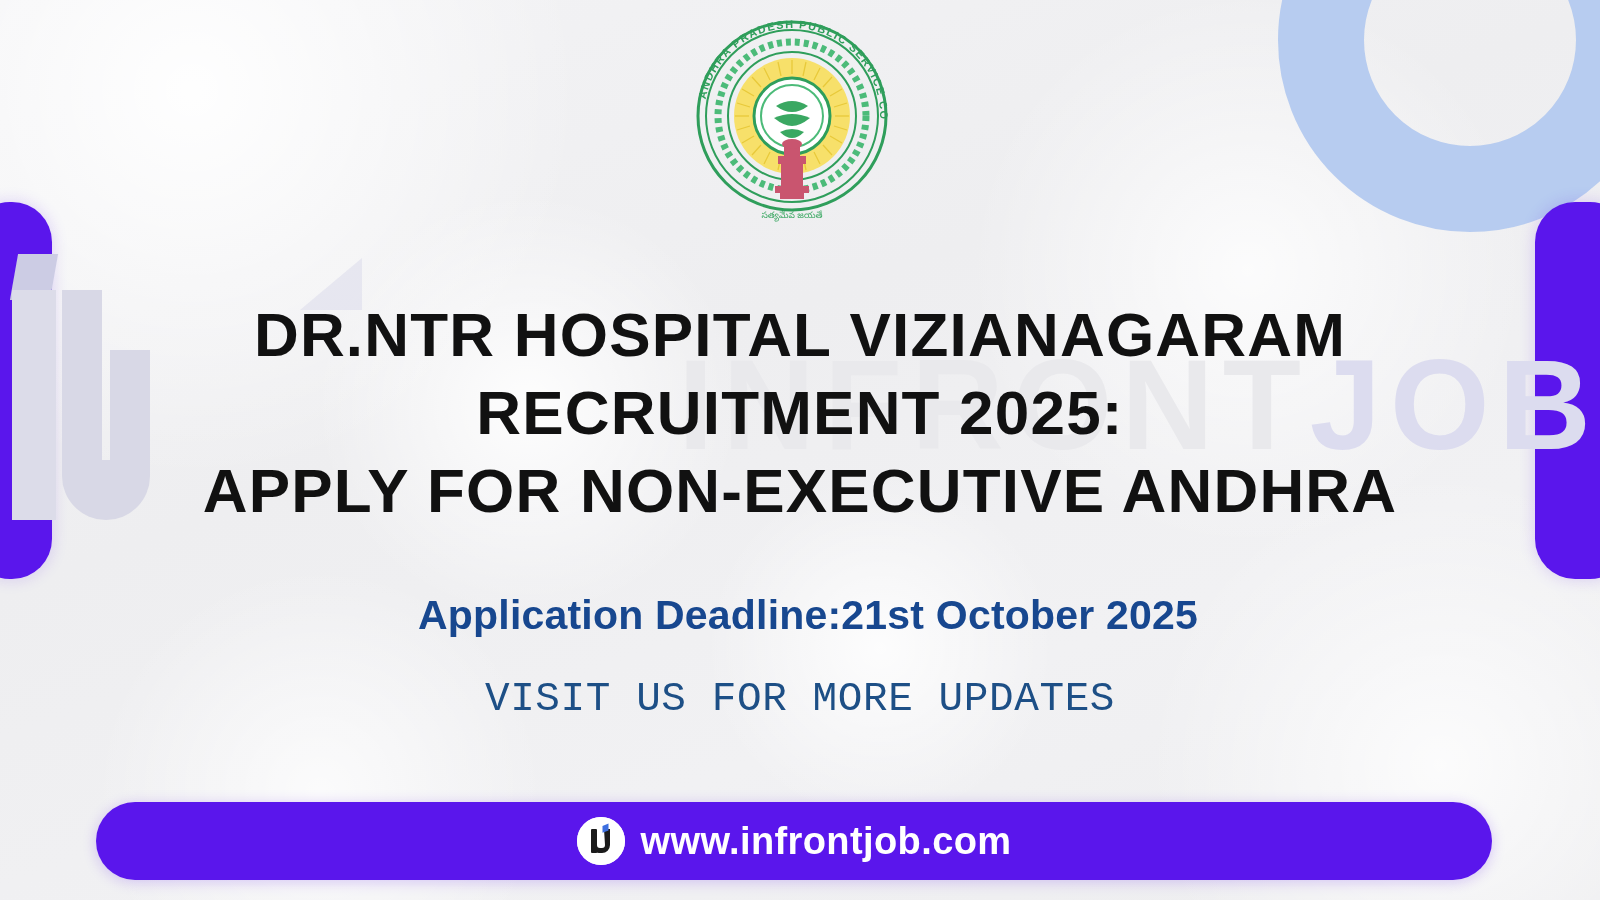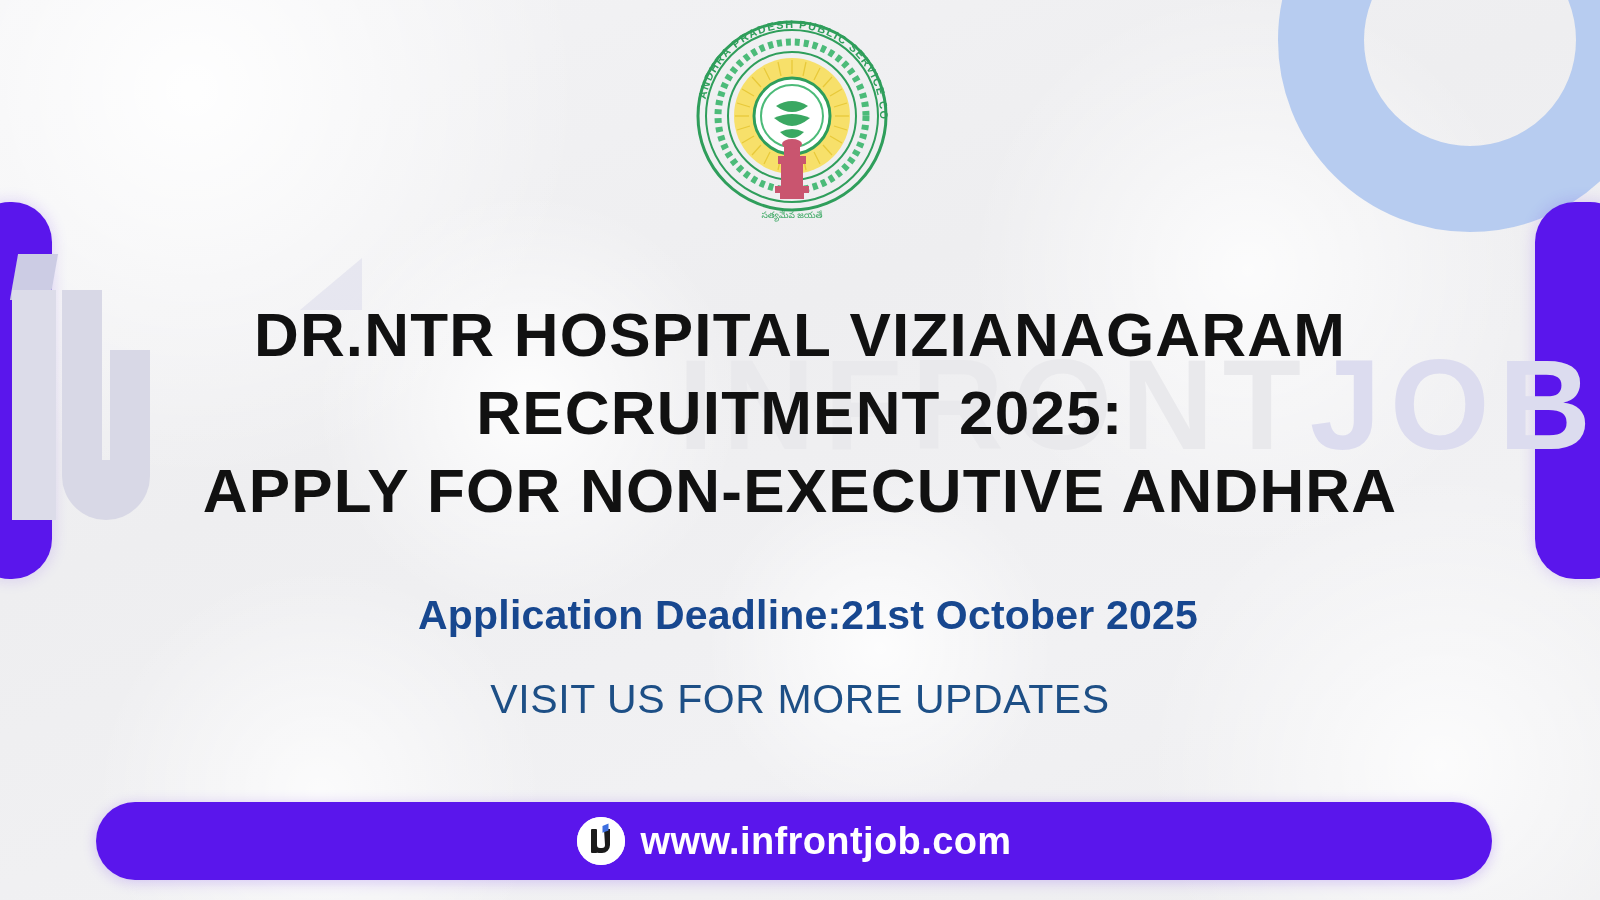--- a/index.html
+++ b/index.html
@@ -170,20 +170,21 @@
   .visit {
     position: absolute;
     left: 0;
     top: 676px;
     width: 1600px;
     text-align: center;
     color: #1d4f86;
     font-weight: 400;
     font-size: 41px;
     letter-spacing: 0.6px;
+    font-family: Liberation Mono, monospace;
   }
 
   
   .footer-bar {
     position: absolute;
     left: 96px;
     top: 802px;
     width: 1396px;
     height: 78px;
     background: #5a16ec;

